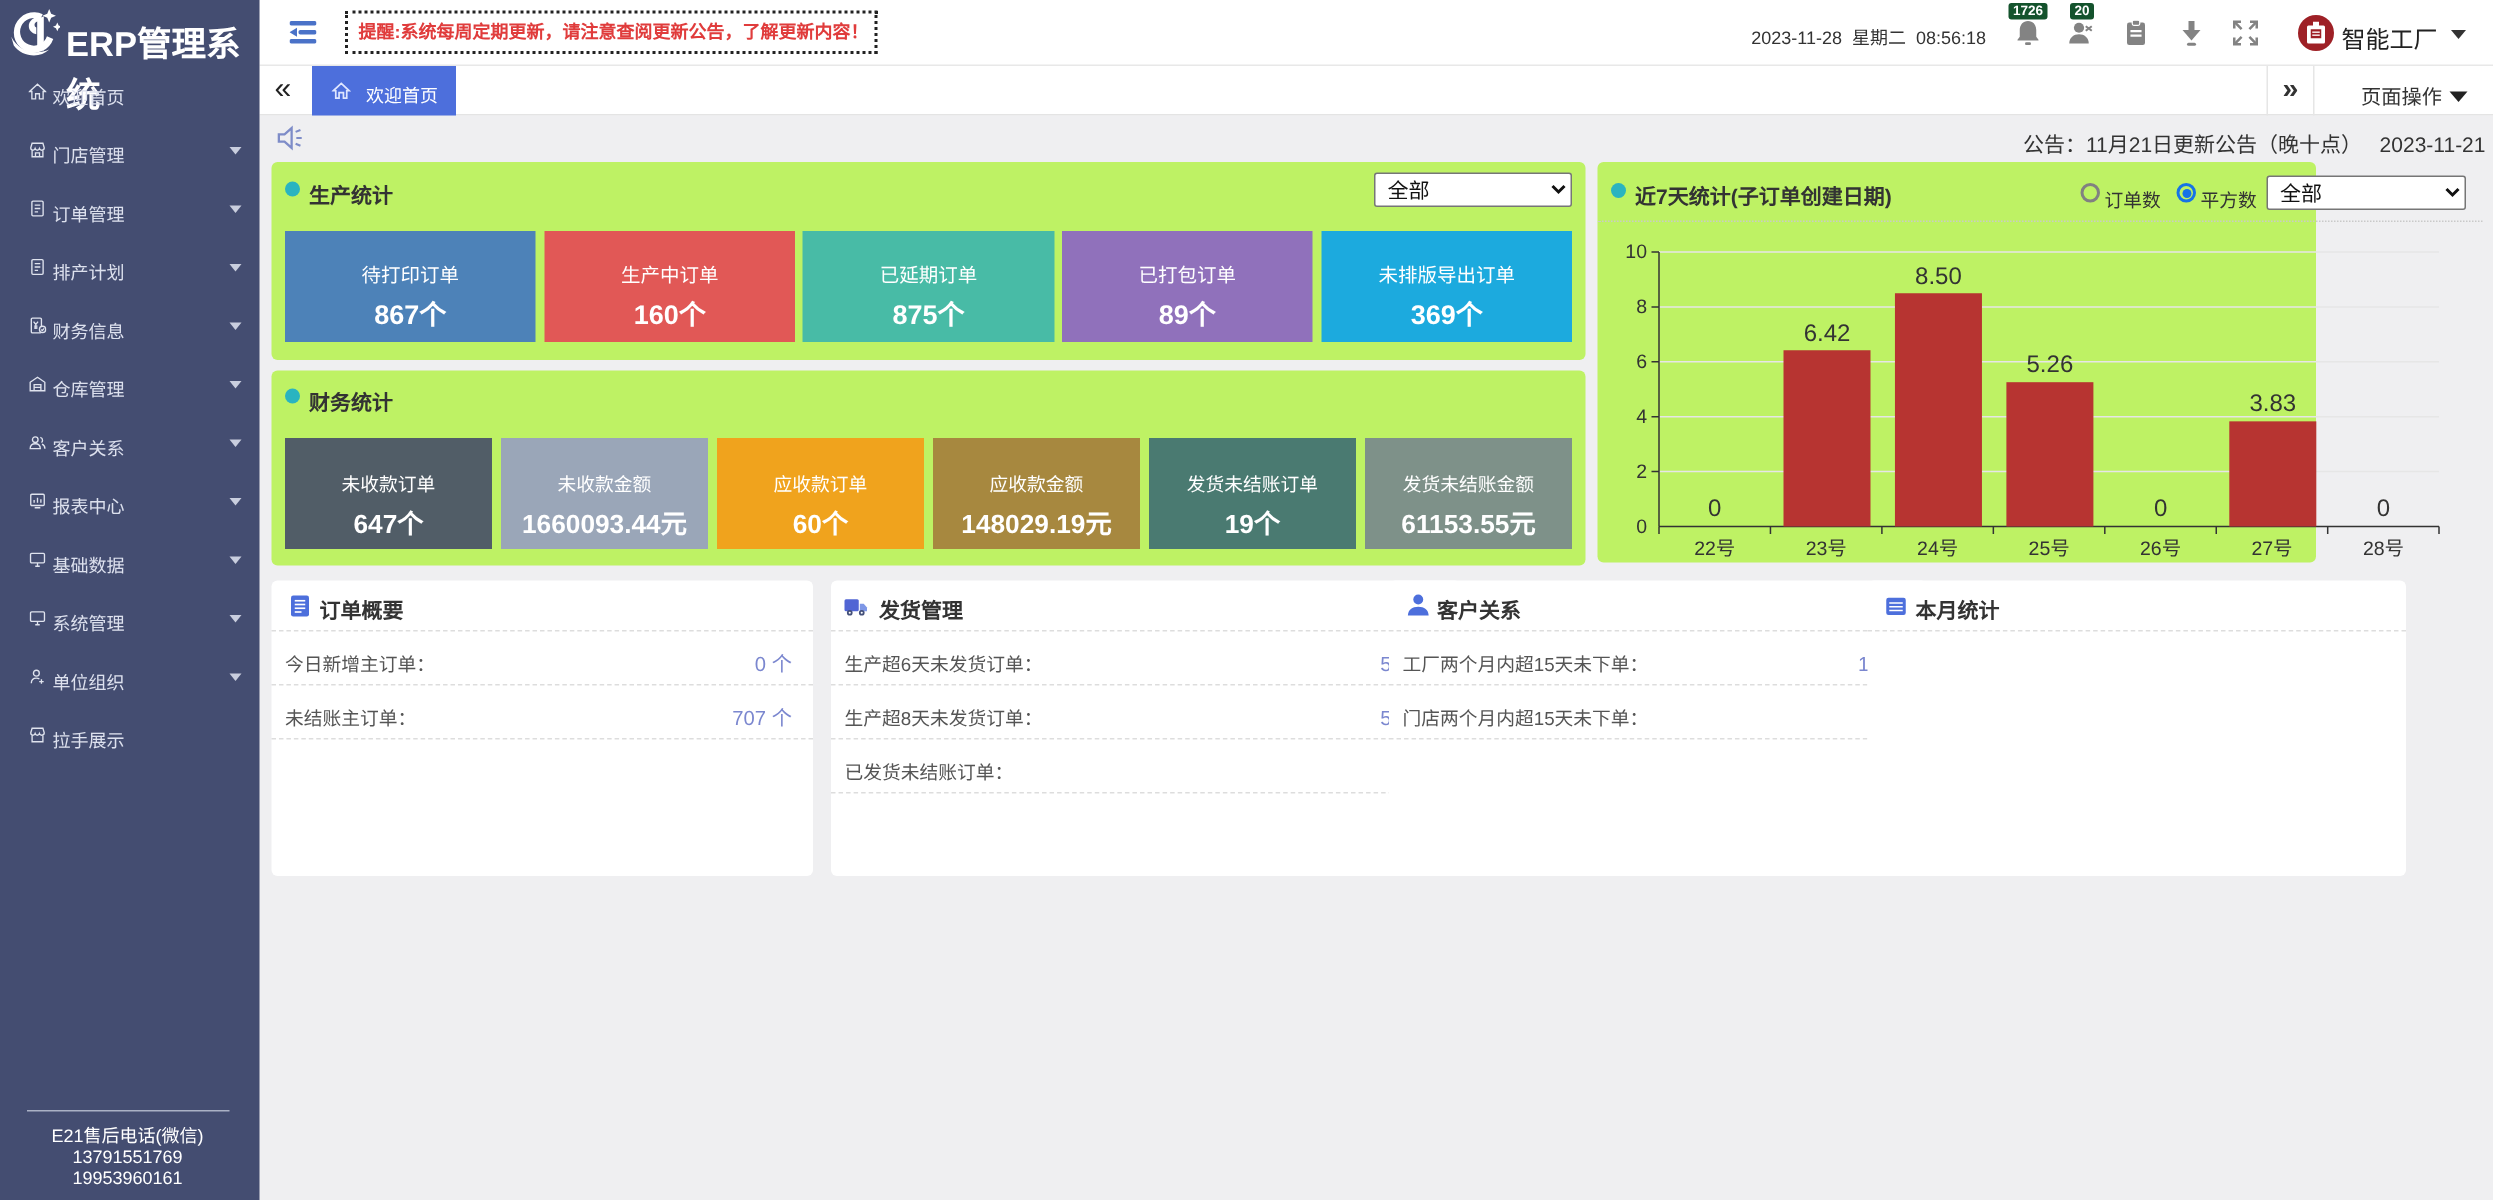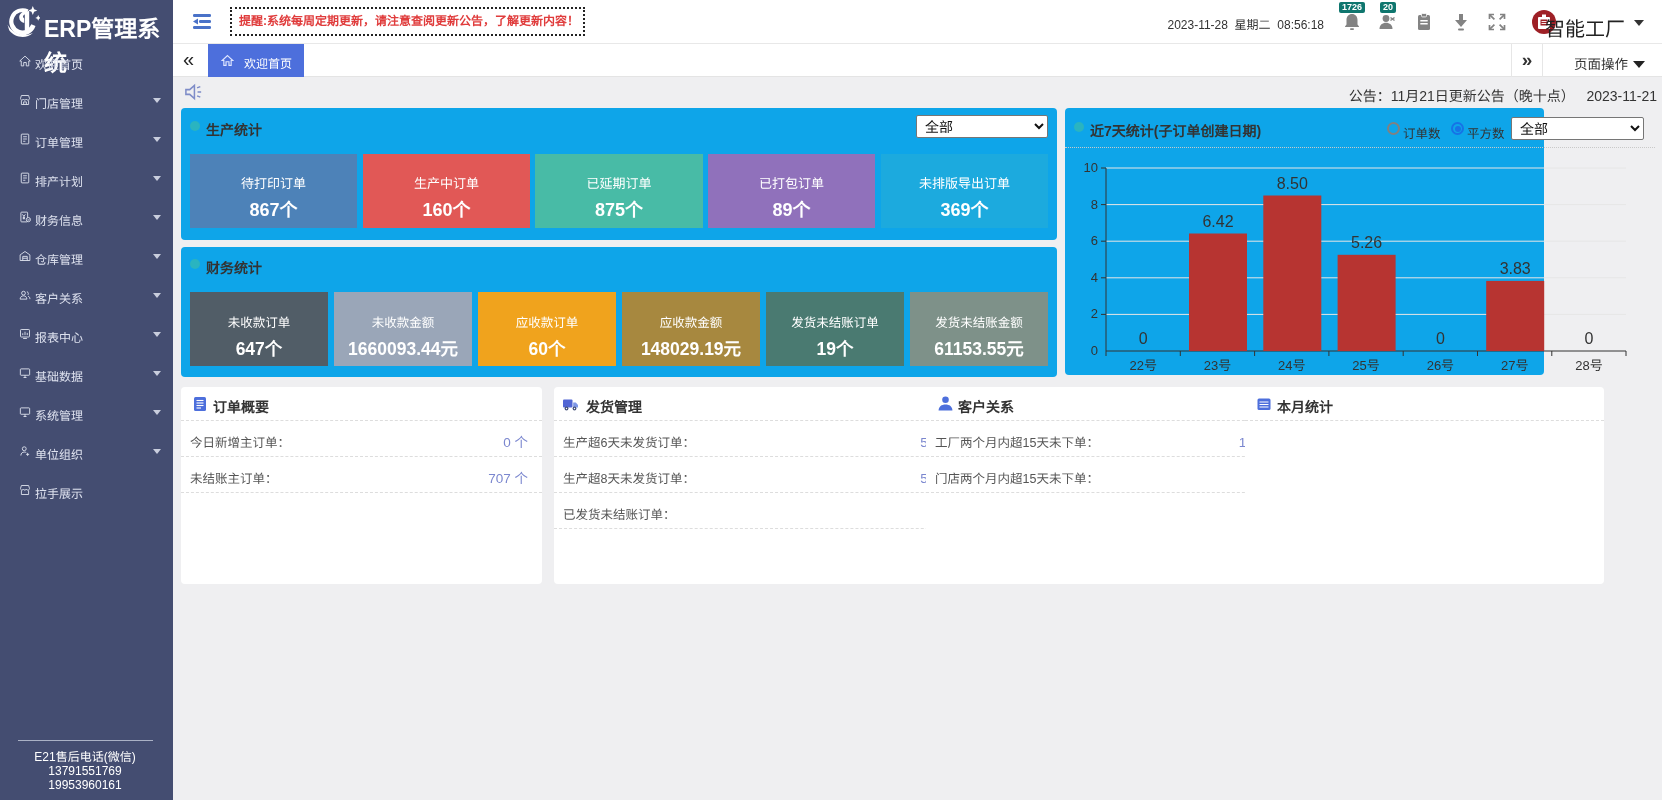--- a/index.html
+++ b/index.html
@@ -15,36 +15,36 @@
 .mitem .mt { position:absolute; left:35px; top:13px; }
 .mitem .caret { position:absolute; right:12px; top:17px; width:0; height:0; border-left:4.5px solid transparent; border-right:4.5px solid transparent; border-top:5.5px solid #c9cede; }
 #sfoot { position:absolute; left:0; bottom:8px; width:170px; text-align:center; color:#ffffff; font-size:12px; line-height:14px; }
 #sfoot .line { width:135px; height:0; border-top:1px solid #aab1c5; margin:0 auto 9px auto; }
 
 #topbar { position:absolute; left:173px; top:0; width:1489px; height:44px; background:#fff; border-bottom:1px solid #e8e8e8; z-index:4; }
 #burger { position:absolute; left:20px; top:13px; width:18px; height:17px; }
 #notice { position:absolute; left:57px; top:7px; height:29px; border:2px dotted #222; color:#e03c3c; font-size:12px; line-height:25px; padding:0 4px 0 7px; font-weight:bold; white-space:nowrap; }
 #dtime { position:absolute; right:338px; top:15px; font-size:12px; color:#333; white-space:nowrap; }
 .tico { position:absolute; top:12px; width:20px; height:20px; }
-.badge { position:absolute; top:2px; background:#0f766e; color:#fff; font-size:9px; font-weight:bold; line-height:11px; padding:0 3px; border-radius:2px; }
+.badge { position:absolute; top:2px; background:#14532d; color:#fff; font-size:9px; font-weight:bold; line-height:11px; padding:0 3px; border-radius:2px; }
 #avatar { position:absolute; right:106px; top:10px; width:24px; height:24px; border-radius:50%; background:#9e2026; }
-#uname { position:absolute; right:37px; top:13px; font-size:20px; color:#222; }
+#uname { position:absolute; right:37px; top:13px; font-size:16px; color:#222; }
 #ucaret { position:absolute; right:18px; top:20px; width:0; height:0; border-left:5px solid transparent; border-right:5px solid transparent; border-top:6px solid #333; }
 
 #tabbar { position:absolute; left:173px; top:44px; width:1489px; height:33px; background:#fff; border-bottom:1px solid #e4e4e4; z-index:4; }
 #tleft { position:absolute; left:10px; top:4px; font-size:20px; color:#222; }
 #tab1 { position:absolute; left:35px; top:0; width:96px; height:33px; background:#4d6fdc; color:#fff; font-size:13px; }
 #tab1 { font-size:12px; } #tab1 span { position:absolute; left:36px; top:10px; }
 #tright1 { position:absolute; right:119px; top:0; width:32px; height:33px; border-left:1px solid #e6e6e6; border-right:1px solid #e6e6e6; text-align:center; font-size:19px; color:#333; line-height:31px; font-weight:bold; }
 #pageop { position:absolute; right:17px; top:9px; font-size:13.5px; color:#333; }
 #pageop .caret { display:inline-block; width:0; height:0; border-left:6px solid transparent; border-right:6px solid transparent; border-top:7px solid #222; margin-left:5px; vertical-align:1px; }
 
 #annc { position:absolute; left:173px; top:77px; width:1489px; height:31px; }
 #annc .atext { position:absolute; right:5px; top:8px; font-size:14px; color:#333; }
-.panel { position:absolute; background:#0ea5e9; border-radius:4px; }
+.panel { position:absolute; background:#bef264; border-radius:4px; }
 .pdot { position:absolute; width:10px; height:10px; border-radius:50%; background:#2ab4c0; }
 .ptitle { position:absolute; font-size:14px; font-weight:bold; color:#333; }
 .card { position:absolute; height:74px; color:#fff; text-align:center; }
 .card .cl { display:block; margin-top:19px; font-size:13px; }
 .card .cv { display:block; margin-top:3px; font-size:18px; font-weight:bold; }
 .fcard .cl { font-size:12.5px; margin-top:20px; }
 .fcard .cv { font-size:17.5px; margin-top:4px; }
 select.sel { position:absolute; height:23px; border:1px solid #767676; border-radius:2px; background:#fff; font-size:14px; font-family:"Liberation Sans",sans-serif; color:#111; padding-left:4px; }
 
 .bp { position:absolute; top:387px; height:197px; background:#fff; border-radius:4px; }

